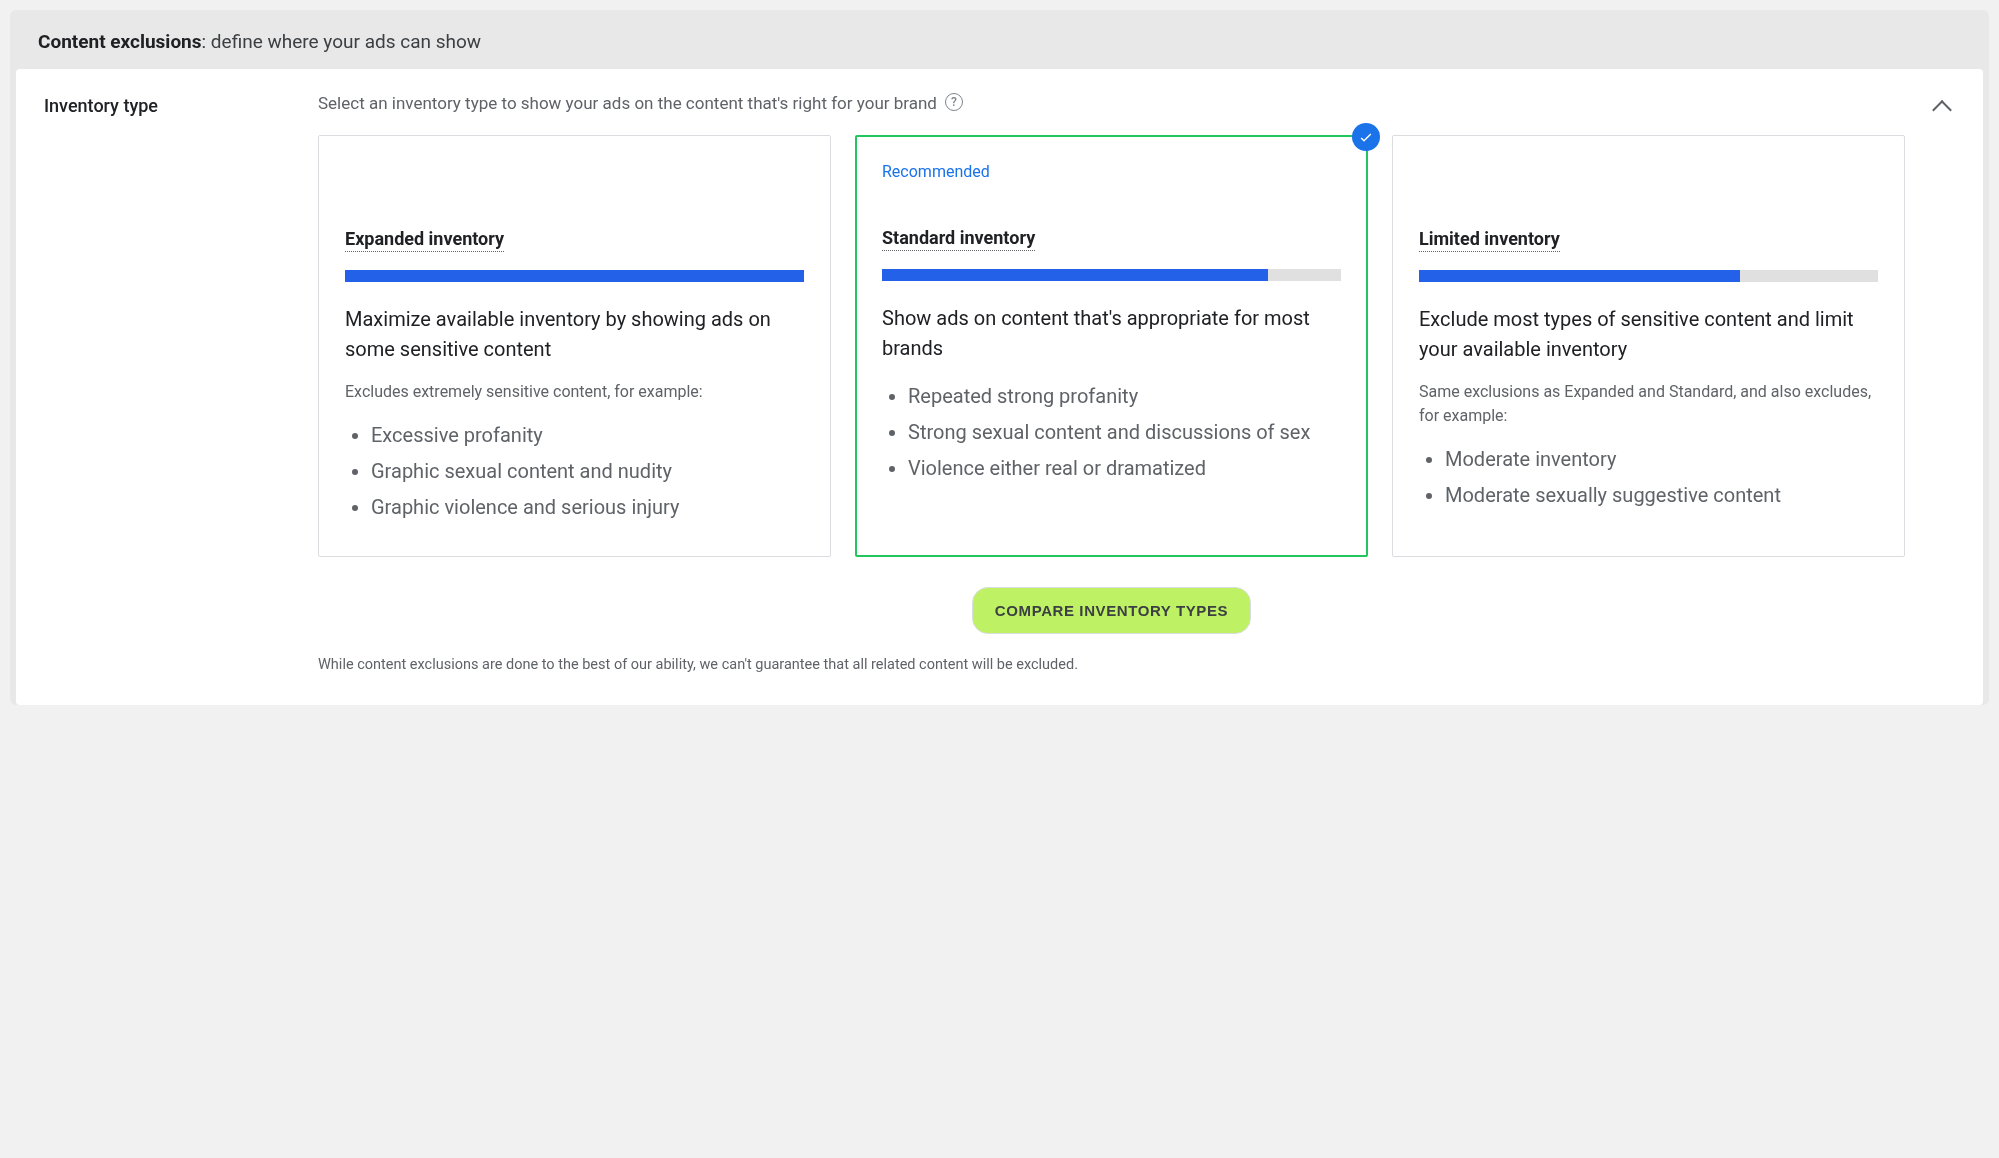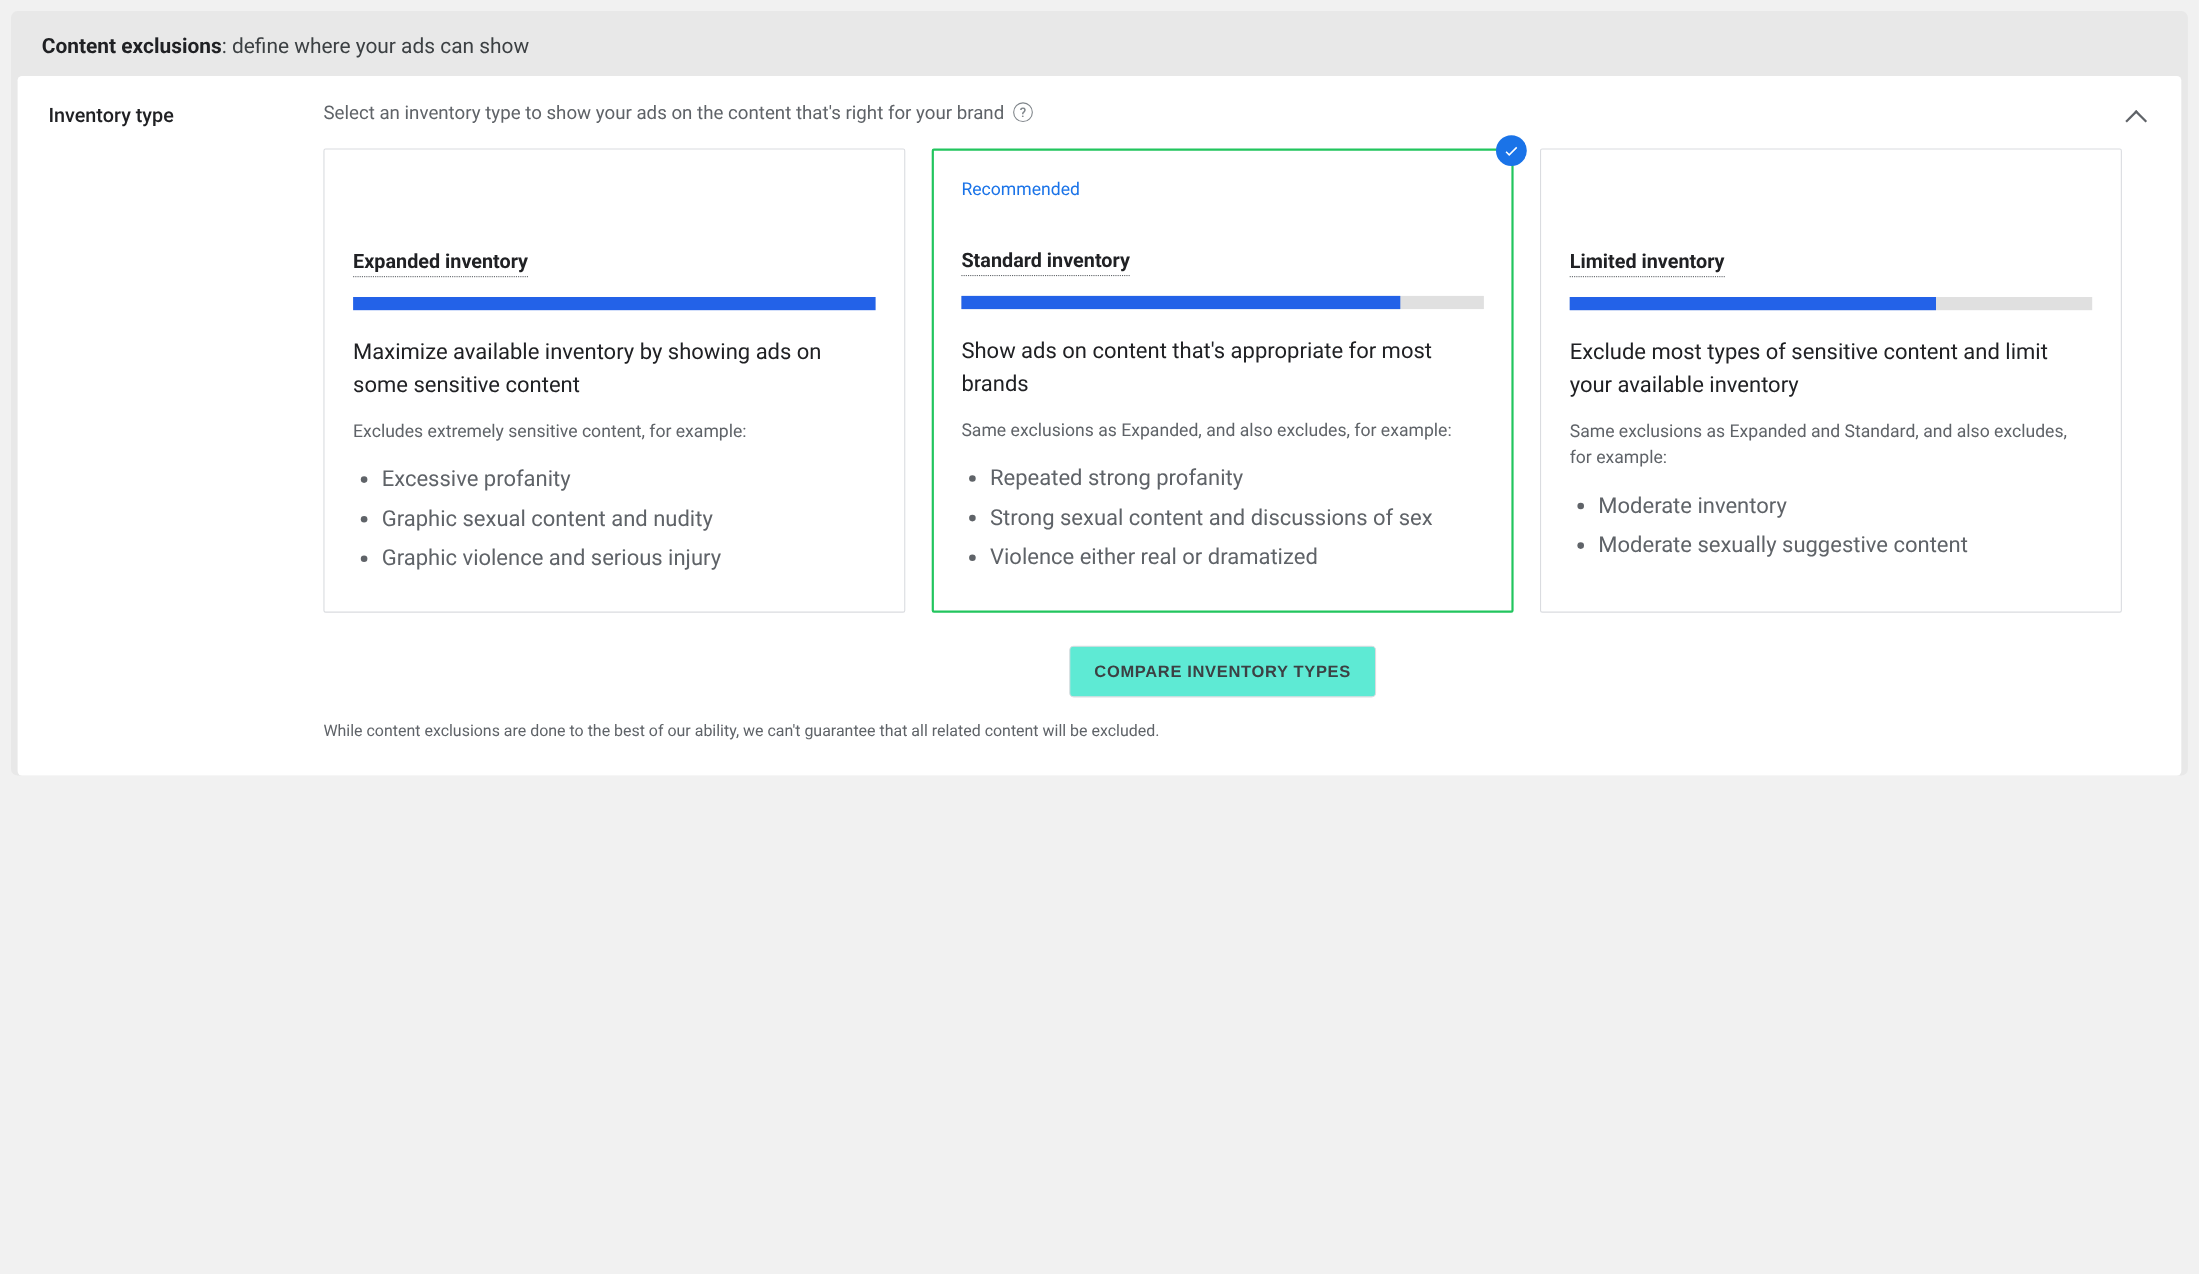--- a/index.html
+++ b/index.html
@@ -24,20 +24,21 @@
   .header .rest { font-weight: 400; color: #3c4043; }
   .panel {
     background: #fff;
     border-radius: 4px;
     margin: 0 6px 6px 6px;
     padding: 24px 28px 32px 28px;
   }
   .row-top {
     display: flex;
     align-items: flex-start;
+    gap: 24px;
   }
   .label-col {
     width: 250px;
     font-size: 18px;
     font-weight: 500;
     color: #202124;
     padding-top: 2px;
   }
   .content-col { flex: 1; }
   .instruction-row {
@@ -126,27 +127,27 @@
     font-size: 20px;
     line-height: 1.7;
   }
   .card ul li { margin-bottom: 2px; }
   .compare-row {
     display: flex; justify-content: center;
     margin-top: 30px;
   }
   .compare-btn {
     border: 1px solid #dadce0;
-    background: #5eead4;
+    background: #bef264;
     padding: 14px 22px;
     font-size: 15px;
     font-weight: 600;
     letter-spacing: 0.6px;
     color: #3c4043;
-    border-radius: 4px;
+    border-radius: 16px;
     cursor: pointer;
   }
   .disclaimer {
     text-align: left;
     color: #5f6368;
     font-size: 14.5px;
     margin-top: 22px;
   }
 </style>
 </head>
@@ -187,21 +188,20 @@
                 <svg viewBox="0 0 24 24">
                   <path fill="#fff" d="M9 16.2l-3.5-3.5L4 14.2 9 19.2 20 8.2l-1.5-1.5z"></path>
                 </svg>
               </div>
               <div class="recommended">Recommended</div>
               <div><span class="card-title">Standard inventory</span></div>
               <div class="bar">
                 <div class="bar-fill" style="width: 84%;"></div>
               </div>
               <div class="card-desc">Show ads on content that's appropriate for most brands</div>
-              <div class="card-sub">Same exclusions as Expanded, and also excludes, for example:</div>
               <ul>
                 <li>Repeated strong profanity</li>
                 <li>Strong sexual content and discussions of sex</li>
                 <li>Violence either real or dramatized</li>
               </ul>
             </div>
             <div class="card">
               <div class="spacer-rec"></div>
               <div><span class="card-title">Limited inventory</span></div>
               <div class="bar">

